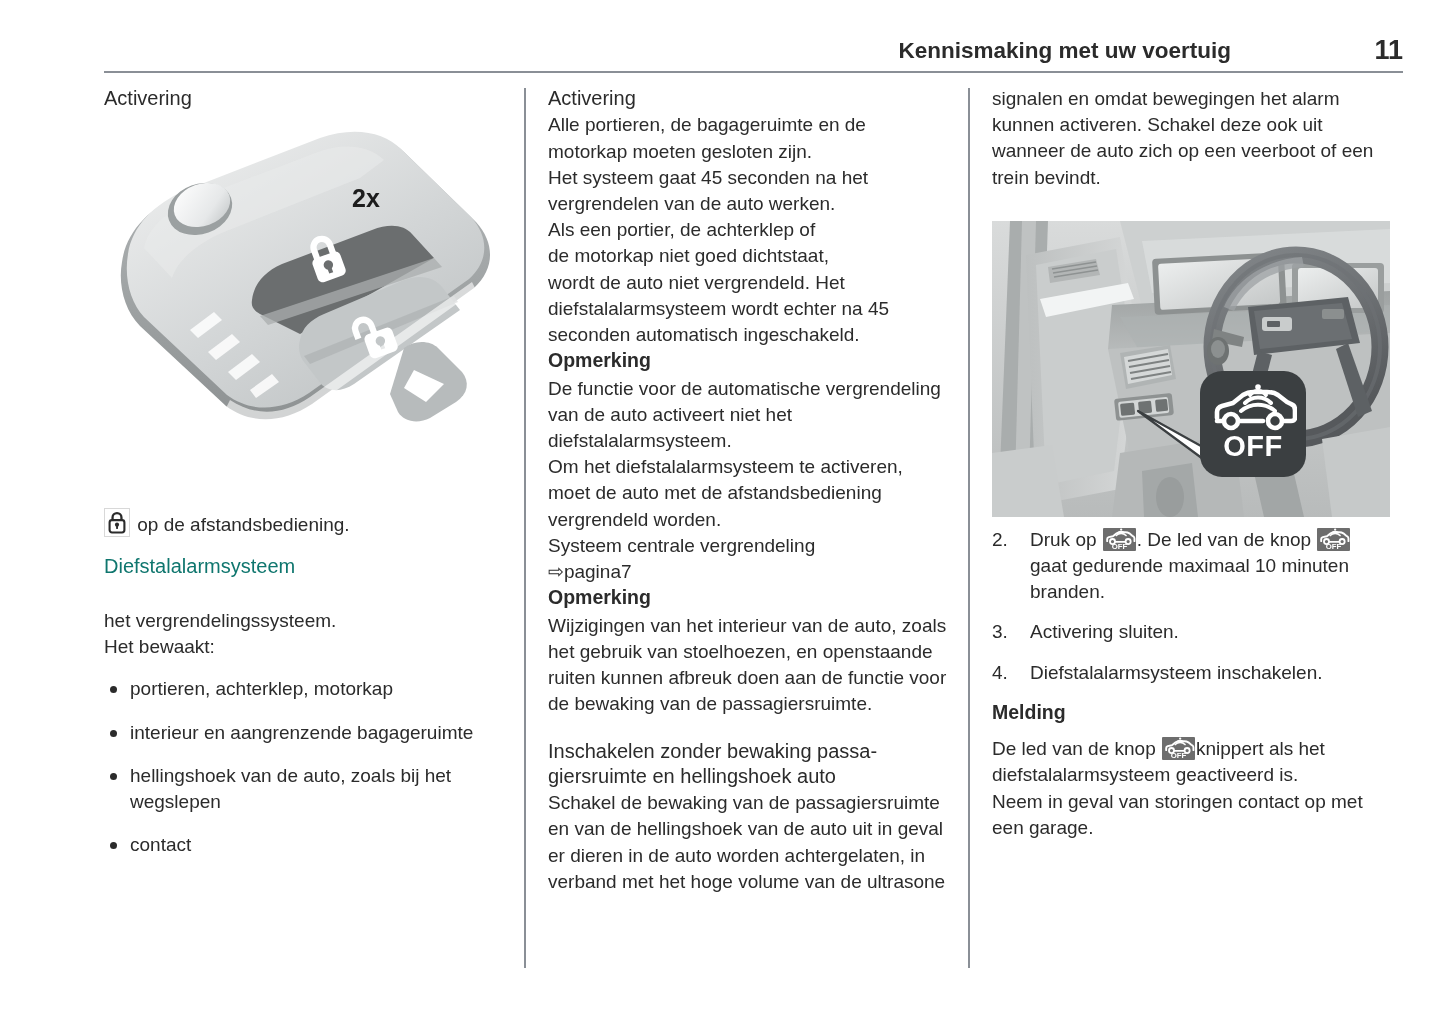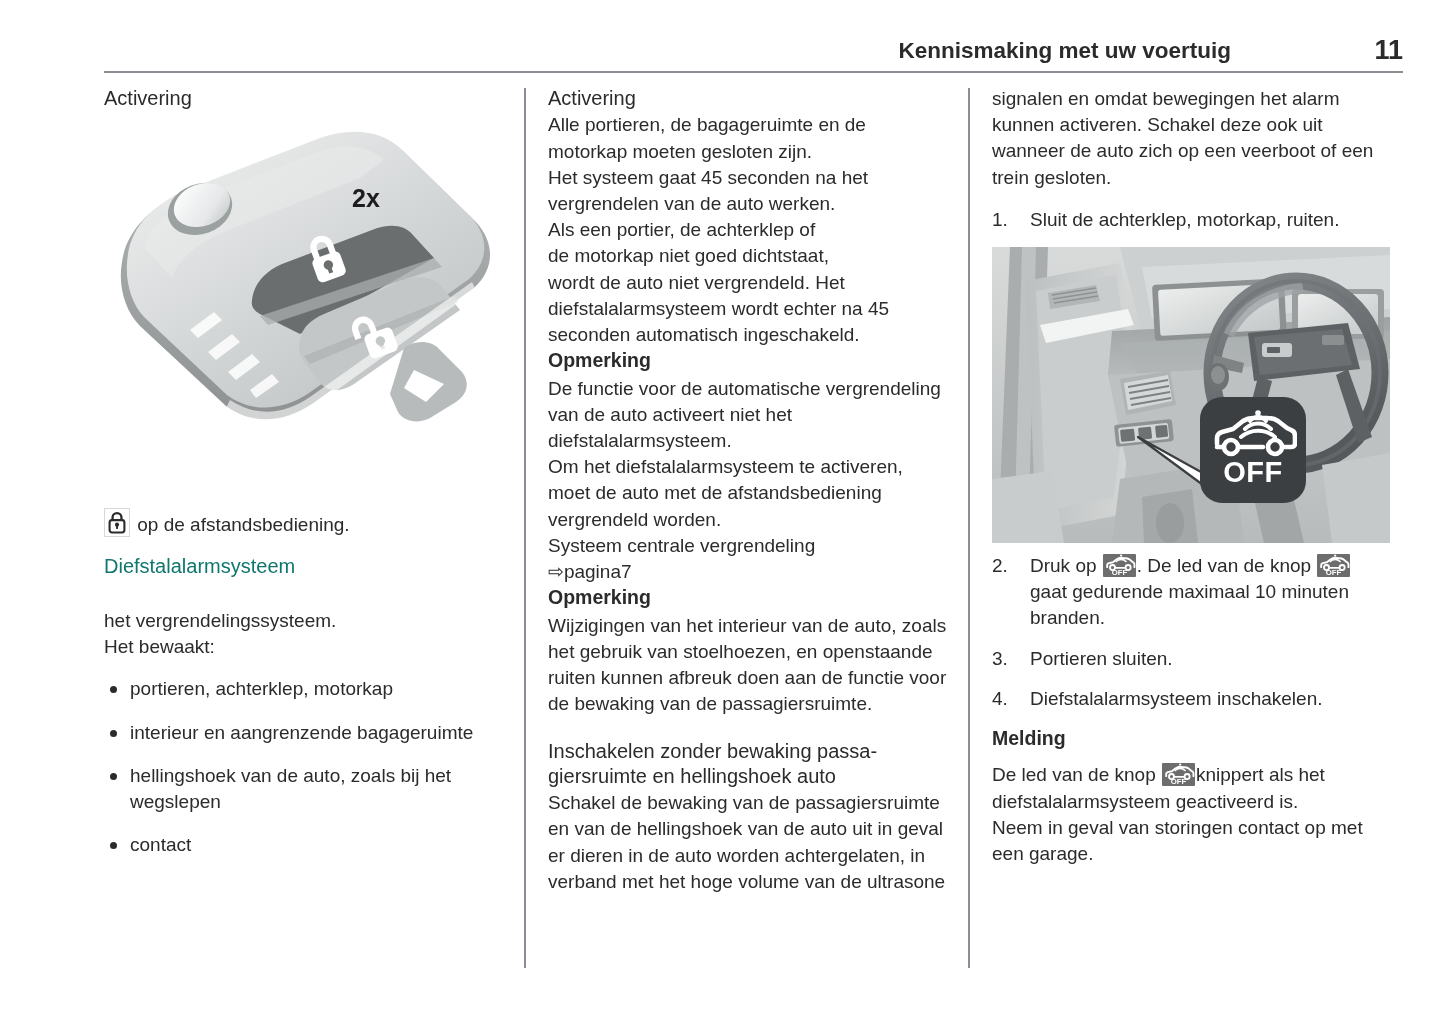--- a/index.html
+++ b/index.html
@@ -398,29 +398,28 @@
 
     <h2 class="h-sub" style="white-space:pre-line">Inschakelen zonder bewaking passa-
 giersruimte en hellingshoek auto</h2>
 
     <p class="body">Schakel de bewaking van de passagiersruimte en van de hellingshoek van de auto uit in geval er dieren in de auto worden achtergelaten, in verband met het hoge volume van de ultrasone</p>
 
   </div>
 
   <div class="col col-right">
 
-    <p class="body">signalen en omdat bewegingen het alarm kunnen activeren. Schakel deze ook uit wanneer de auto zich op een veerboot of een trein gesloten.</p>
+    <p class="body">signalen en omdat bewegingen het alarm kunnen activeren. Schakel deze ook uit wanneer de auto zich op een veerboot of een trein bevindt.</p>
 
     <div class="gap-m"></div>
 
     <ol class="numbers">
 
       <li>
         <span class="num">1.</span>
-        <span>Sluit de achterklep, motorkap, ruiten.</span>
       </li>
 
       <li style="margin-bottom:10px">
 
         <div class="fig-dash" style="margin-left:-38px">
           <svg width="398" height="296" viewBox="0 0 398 296" xmlns="http://www.w3.org/2000/svg">
             <defs>
               <linearGradient id="dshBg" x1="0" y1="0" x2="0" y2="1">
                 <stop offset="0%" stop-color="#d9dbdb"></stop>
                 <stop offset="100%" stop-color="#b8bbbb"></stop>
@@ -581,21 +580,21 @@
             <path d="M18.6 5.6 A 4.8 4.8 0 0 1 25.4 5.6" fill="none" stroke="#ffffff" stroke-width="1.9" stroke-linecap="round"></path>
             <path d="M16 9.2 A 8.4 8.4 0 0 1 28 9.2" fill="none" stroke="#ffffff" stroke-width="1.9" stroke-linecap="round"></path>
             <text x="20" y="26" font-family="Liberation Sans, sans-serif" font-size="9.5" font-weight="bold" fill="#ffffff" text-anchor="middle">OFF</text>
           </svg>
         </span><br>
         <span>gaat gedurende maximaal 10 minuten branden.</span>
       </li>
 
       <li>
         <span class="num">3.</span>
-        <span>Portieren sluiten.</span>
+        <span>Activering sluiten.</span>
       </li>
 
       <li>
         <span class="num">4.</span>
         <span>Diefstalalarmsysteem inschakelen.</span>
       </li>
     </ol>
 
     <h3 class="h-bold" style="margin-top:4px">Melding</h3>
 

